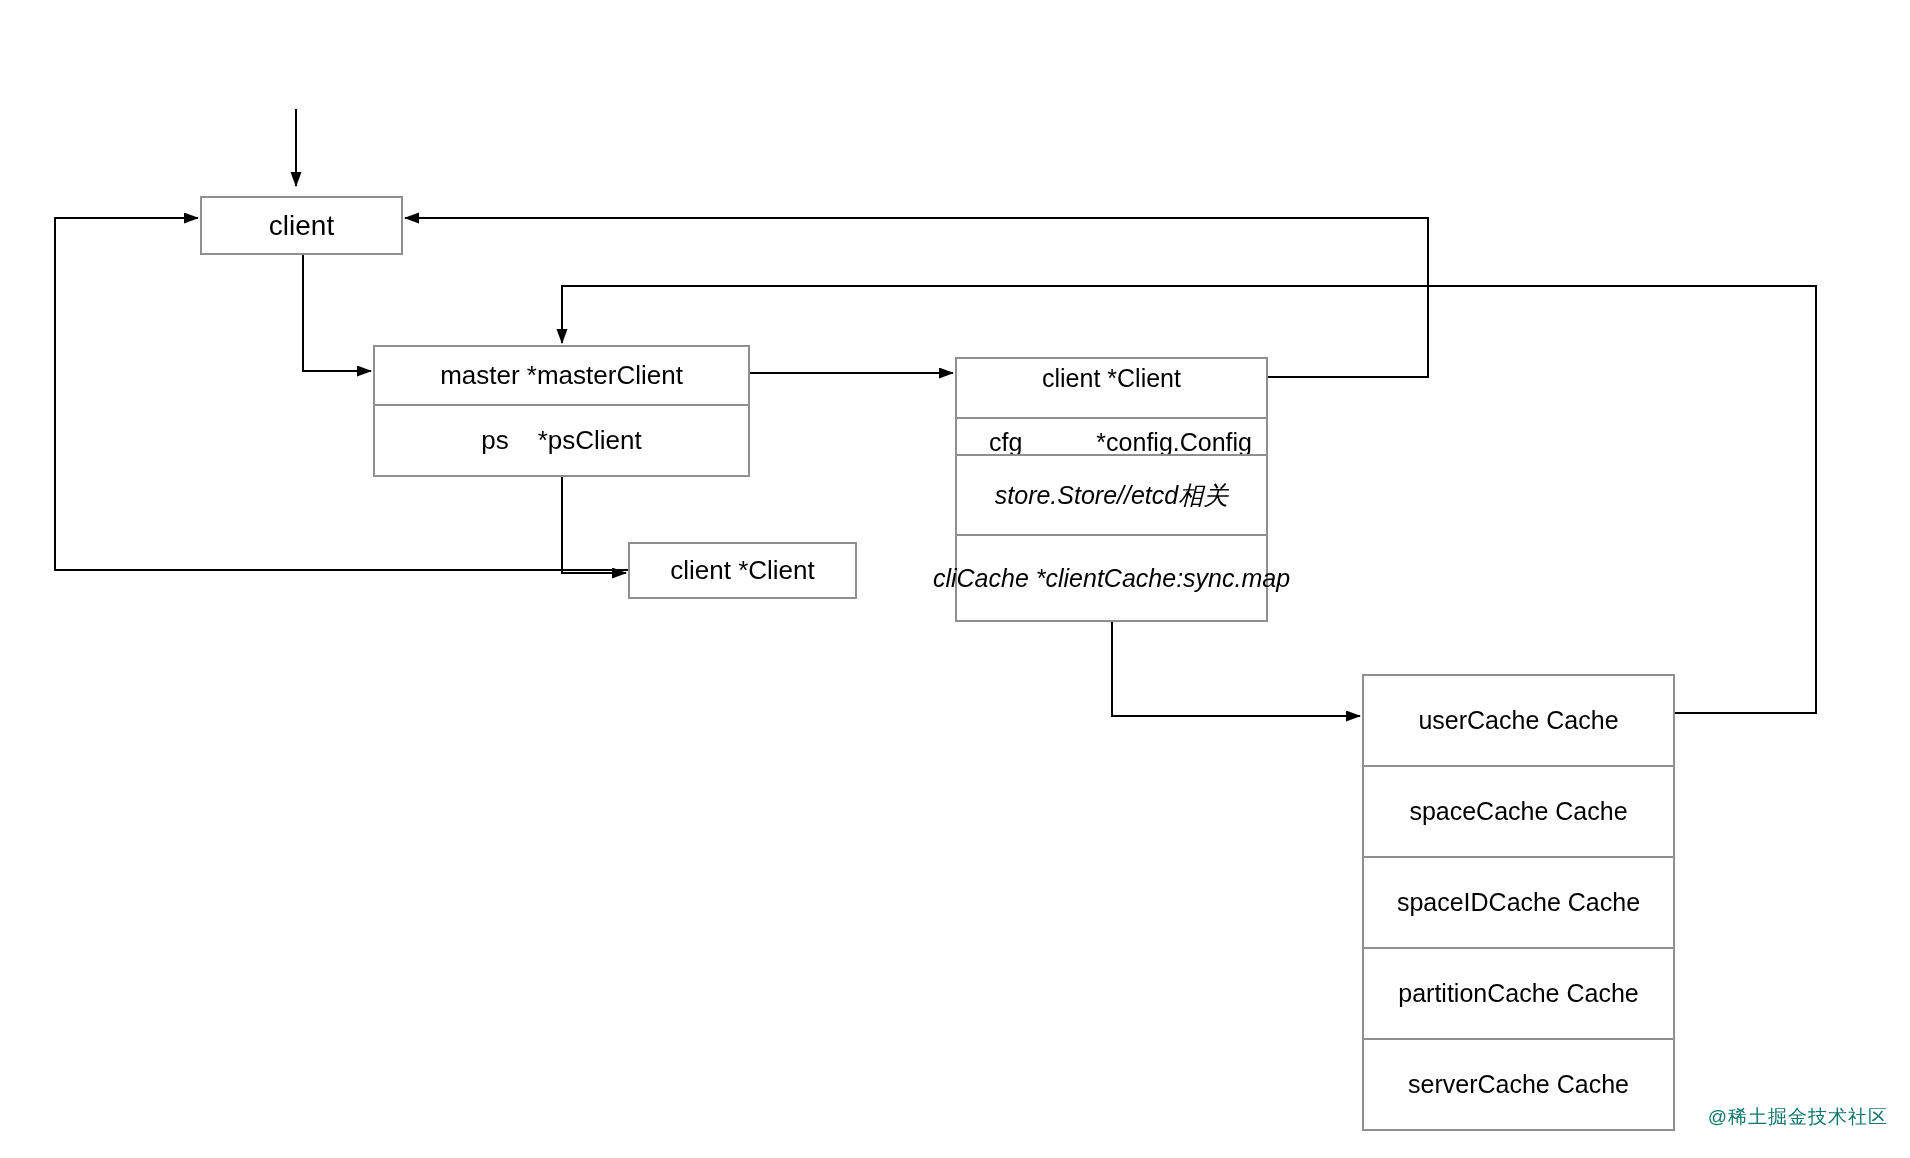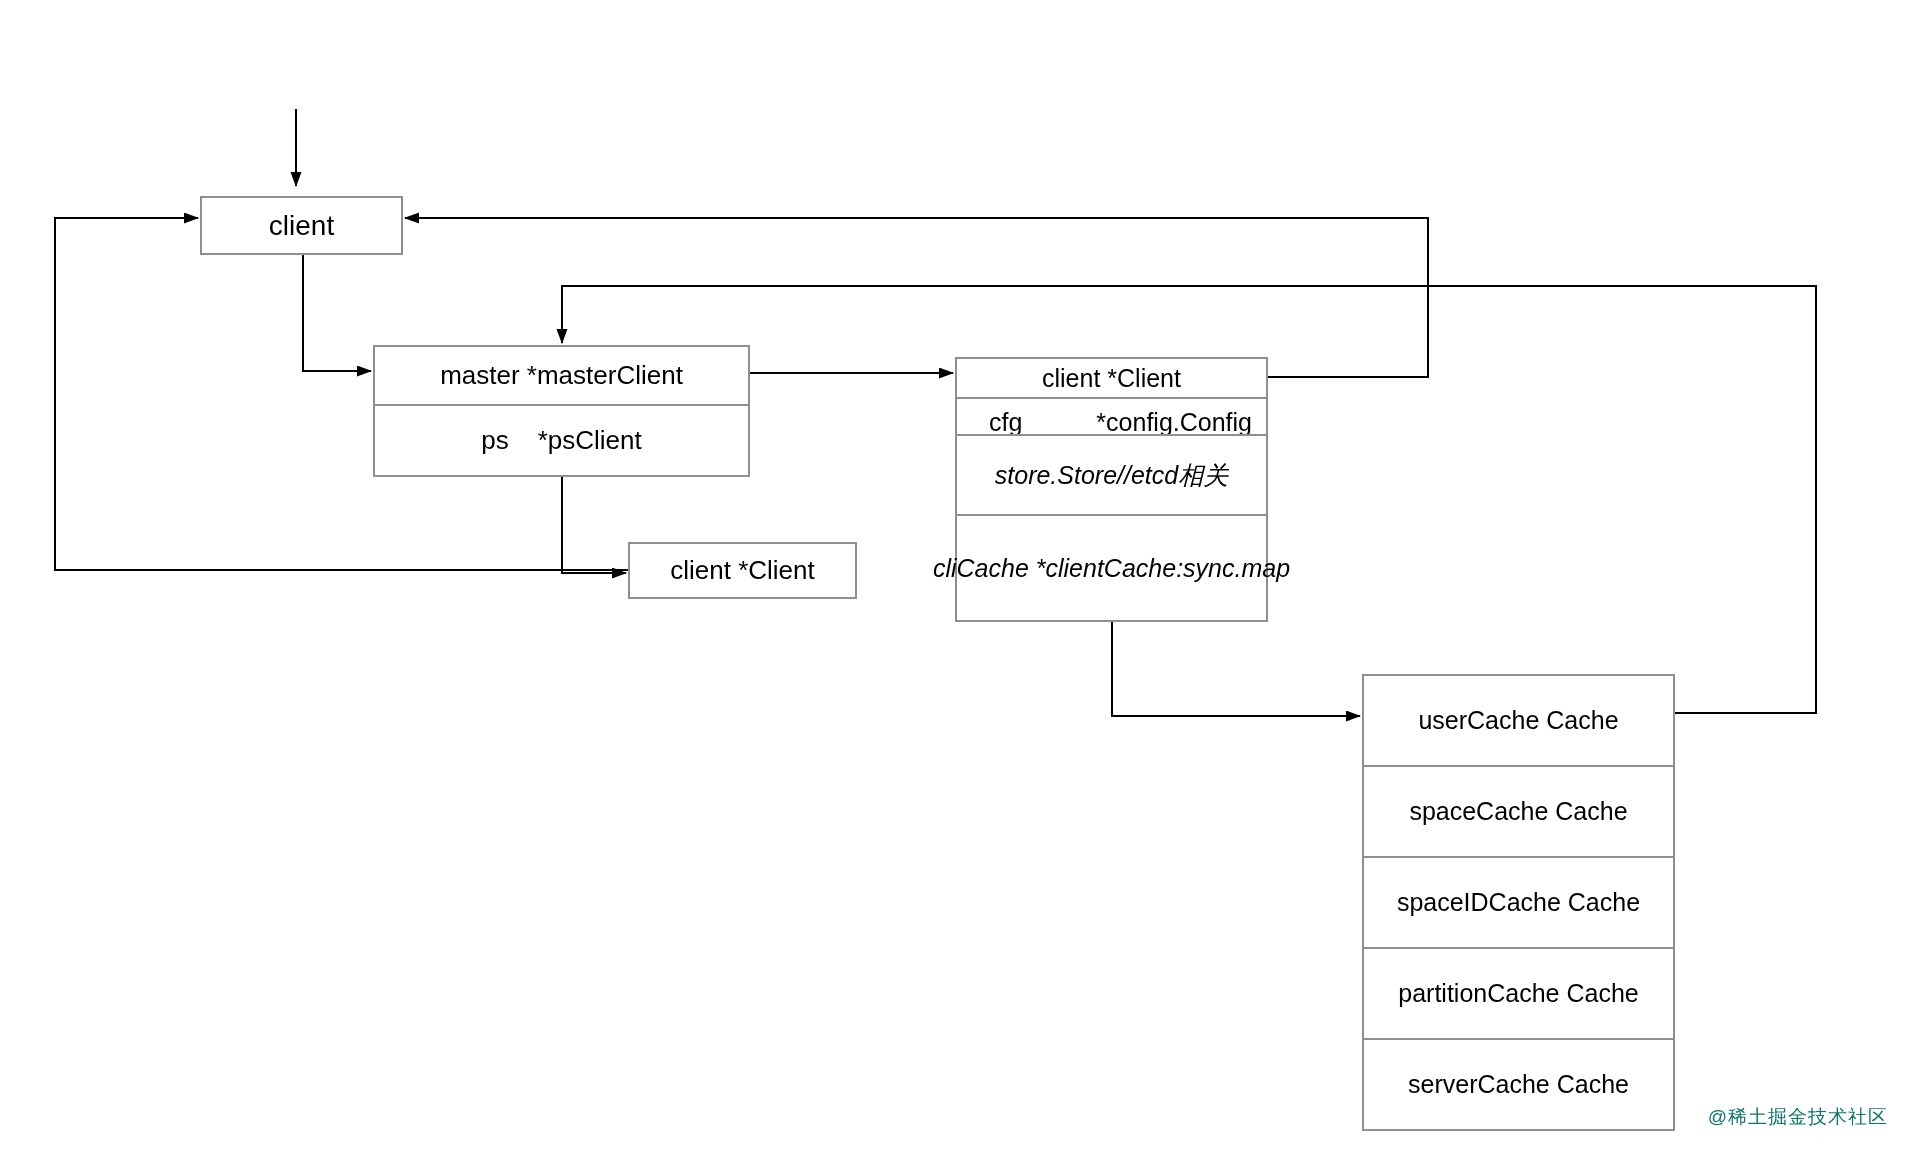--- a/index.html
+++ b/index.html
@@ -63,21 +63,21 @@
   .node-router .cell { height: 100%; }
   .node-client .cell { height: 100%; }
   .node-small-client .cell { height: 100%; }
 
   .node-master .cell-title { height: 57px; flex: none; }
   .node-master .cell-ps    { flex: 1; }
 
   .node-client-struct .cell-title    { height: 38px; flex: none; }
   .node-client-struct .cell-cfg      { height: 37px; flex: none;
                                        justify-content: space-between;
-                                       padding: 12px 14px 0 32px; }
+                                       padding: 12px 14px 0 32px; margin-top: 20px; }
   .node-client-struct .cell-store    { height: 80px; flex: none; }
   .node-client-struct .cell-clicache { flex: 1; }
 
   .node-master-struct .cell { flex: 1; }
 
   .watermark {
     position: absolute;
     right: 22px;
     top: 1104px;
     font-size: 19px;

